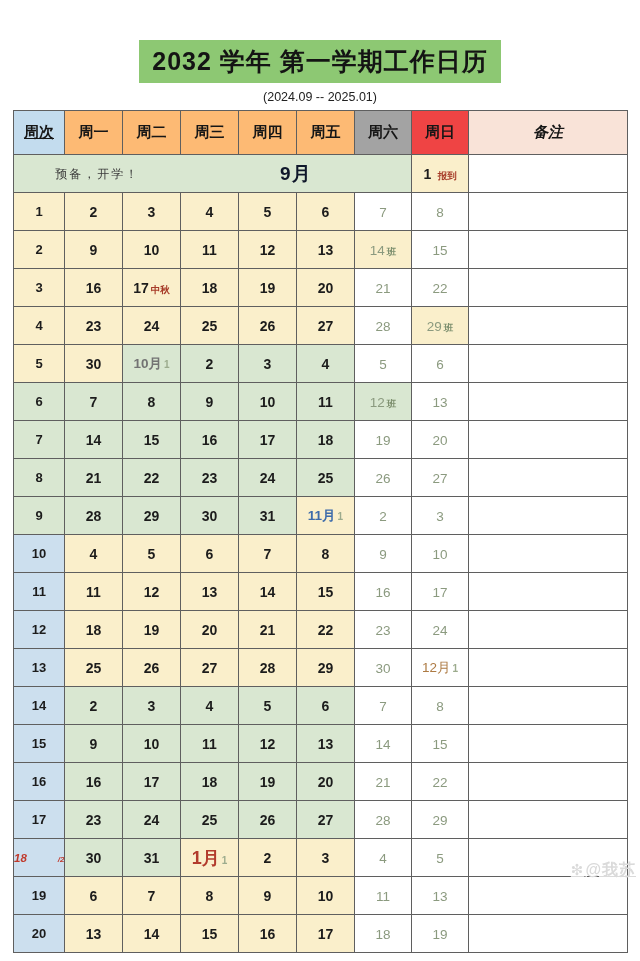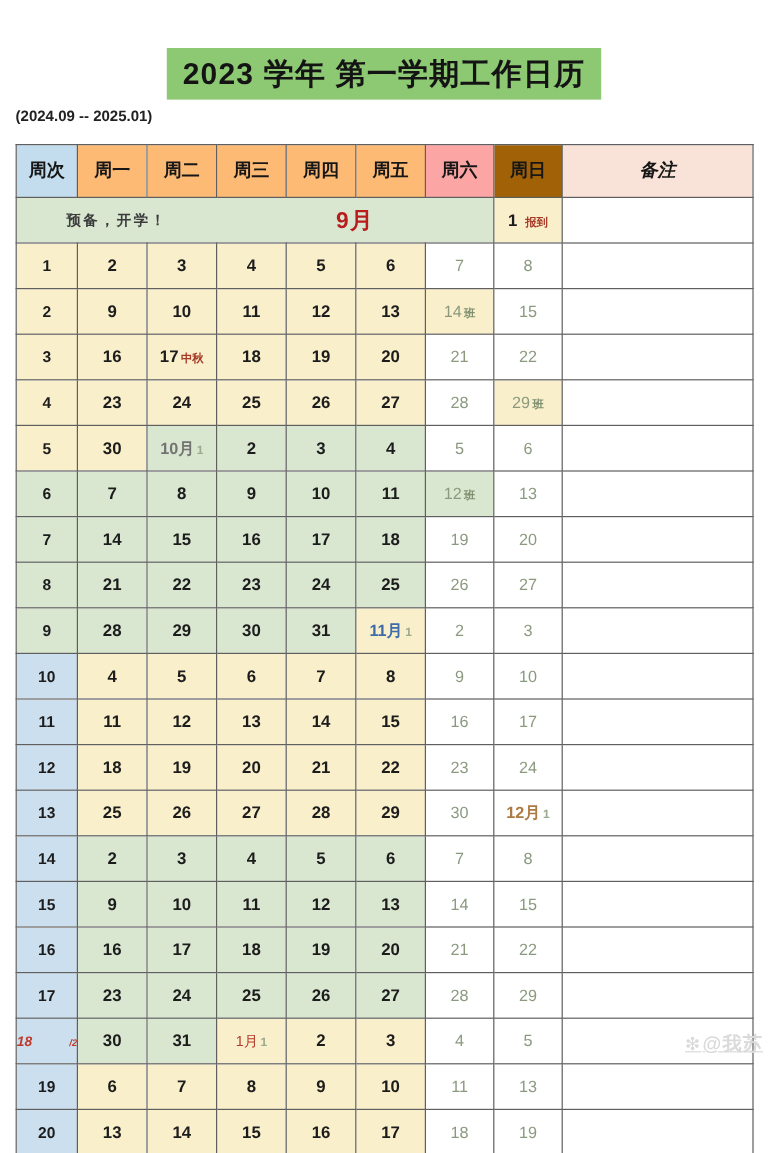--- a/index.html
+++ b/index.html
@@ -6,74 +6,74 @@
   body{
     width:640px;height:961px;overflow:hidden;background:#ffffff;position:relative;
     font-family:"Liberation Sans","DejaVu Sans",sans-serif;
     -webkit-font-smoothing:antialiased;
   }
   .title-wrap{margin-top:40px;text-align:center;}
   .title{
     display:inline-block;background:#8dc873;color:#141414;
     font-size:25px;font-weight:bold;letter-spacing:1px;padding:5px 13px;
   }
-  .subtitle-row{width:614px;margin:7px auto 16px auto;text-align:left;
-    font-size:12.5px;color:#222;font-weight:bold;}
+  .subtitle-row{width:614px;margin:7px auto 6px auto;text-align:center;
+    font-size:12.5px;color:#222;font-weight:normal;}
   table.cal{
     border-collapse:collapse;table-layout:fixed;width:614px;margin-left:13px;
   }
   table.cal td,table.cal th{
     border:1px solid #5f5f5f;text-align:center;vertical-align:middle;
     padding:0;overflow:hidden;white-space:nowrap;
   }
   tr.hdr th{height:43px;font-size:15px;font-weight:bold;color:#161616;}
-  th.h-wk{background:#c3dcee;}
+  th.h-wk{background:#c3dcee;text-decoration:underline;}
   th.h-day{background:#fdba74;}
-  th.h-sat{background:#fca5a5;color:#f2f8e9;}
-  th.h-sun{background:#a16207;color:#fbfdf6;}
+  th.h-sat{background:#a3a3a3;color:#f2f8e9;}
+  th.h-sun{background:#ef4444;color:#fbfdf6;}
   th.h-note{background:#f9e3d8;font-style:italic;}
   tr.mrow td{height:37px;}
   tr.wrow td{height:37px;}
   .bg-y{background:#faefcb;}
   .bg-g{background:#d9e7d1;}
   .bg-w{background:#ffffff;}
   .bg-b{background:#ccdfee;}
   .wkcell{font-size:13px;font-weight:bold;color:#1c1c1c;}
   .c-day{font-size:14px;font-weight:bold;color:#1c1c1c;}
   .c-we{font-size:13.5px;font-weight:500;color:#8b9a7f;}
   .c-orange{font-size:13.5px;font-weight:bold;color:#737373;}
   .c-blue{font-size:13.5px;font-weight:bold;color:#3e6cab;}
-  .c-brown{font-size:13.5px;font-weight:bold;color:#ad7a43;}
-  .c-redm{font-size:12px;font-weight:normal;color:#b23b2c;}
+  .c-brown{font-size:13.5px;font-weight:normal;color:#ad7a43;}
+  .c-redm{font-size:18px;font-weight:bold;color:#b23b2c;}
   .tag{font-size:9.5px;font-weight:bold;margin-left:2px;}
   .t-red{color:#a63a27;}
   .t-we{color:#7f9170;}
   .sup{font-size:10px;color:#9cab8d;margin-left:2px;font-weight:bold;}
   .month-merged{position:relative;}
   .note{
-    font-size:12px;font-weight:bold;color:#3b3b3b;letter-spacing:2px;
+    font-size:12px;font-weight:normal;color:#3b3b3b;letter-spacing:2px;
     position:absolute;left:21%;top:50%;transform:translate(-50%,-50%);
   }
   .month-label{
-    font-size:19px;font-weight:bold;color:#b91c1c;letter-spacing:1px;
+    font-size:19px;font-weight:bold;color:#0f172a;letter-spacing:1px;
     position:absolute;left:71%;top:50%;transform:translate(-50%,-50%);text-align:right;
   }
   .hand-red{font-size:11.5px;font-weight:bold;font-style:italic;color:#c0392b;}
   .hand-red-sm{font-size:8px;font-weight:bold;font-style:italic;color:#c0392b;margin-left:31px;}
   .watermark{
     position:absolute;right:4px;top:860px;color:#dadada;font-size:16px;
     font-weight:bold;letter-spacing:1px;text-decoration:underline;
   }
   .wm-icon{font-size:15px;margin-right:1px;color:#dadada;}
 </style>
 </head>
 <body>
 
 <div class="title-wrap">
-  <span class="title">2023 学年  第一学期工作日历</span>
+  <span class="title">2032 学年  第一学期工作日历</span>
 </div>
 
 <div class="subtitle-row">(2024.09 -- 2025.01)</div>
 
 <table class="cal">
   <colgroup>
     <col style="width:51px">
       <col style="width:58px">
       <col style="width:58px">
     <col style="width:58px">

